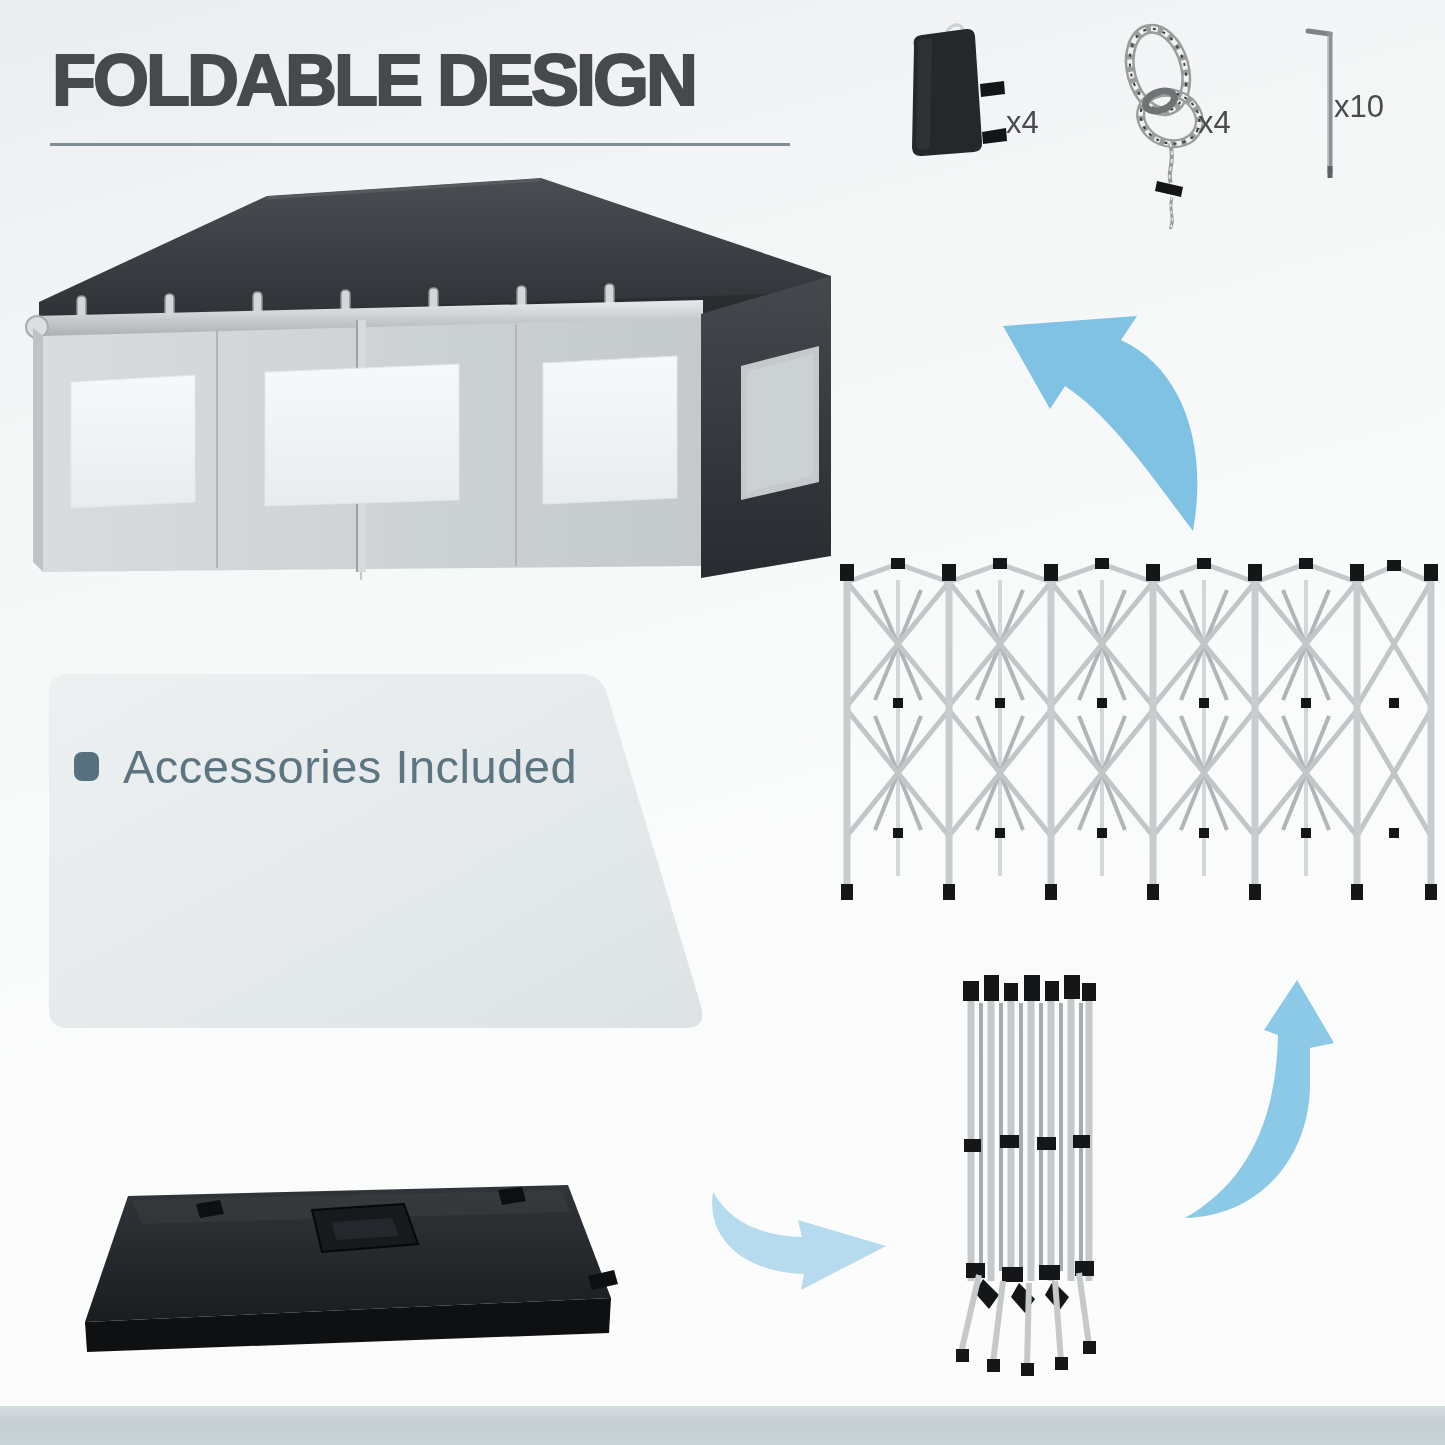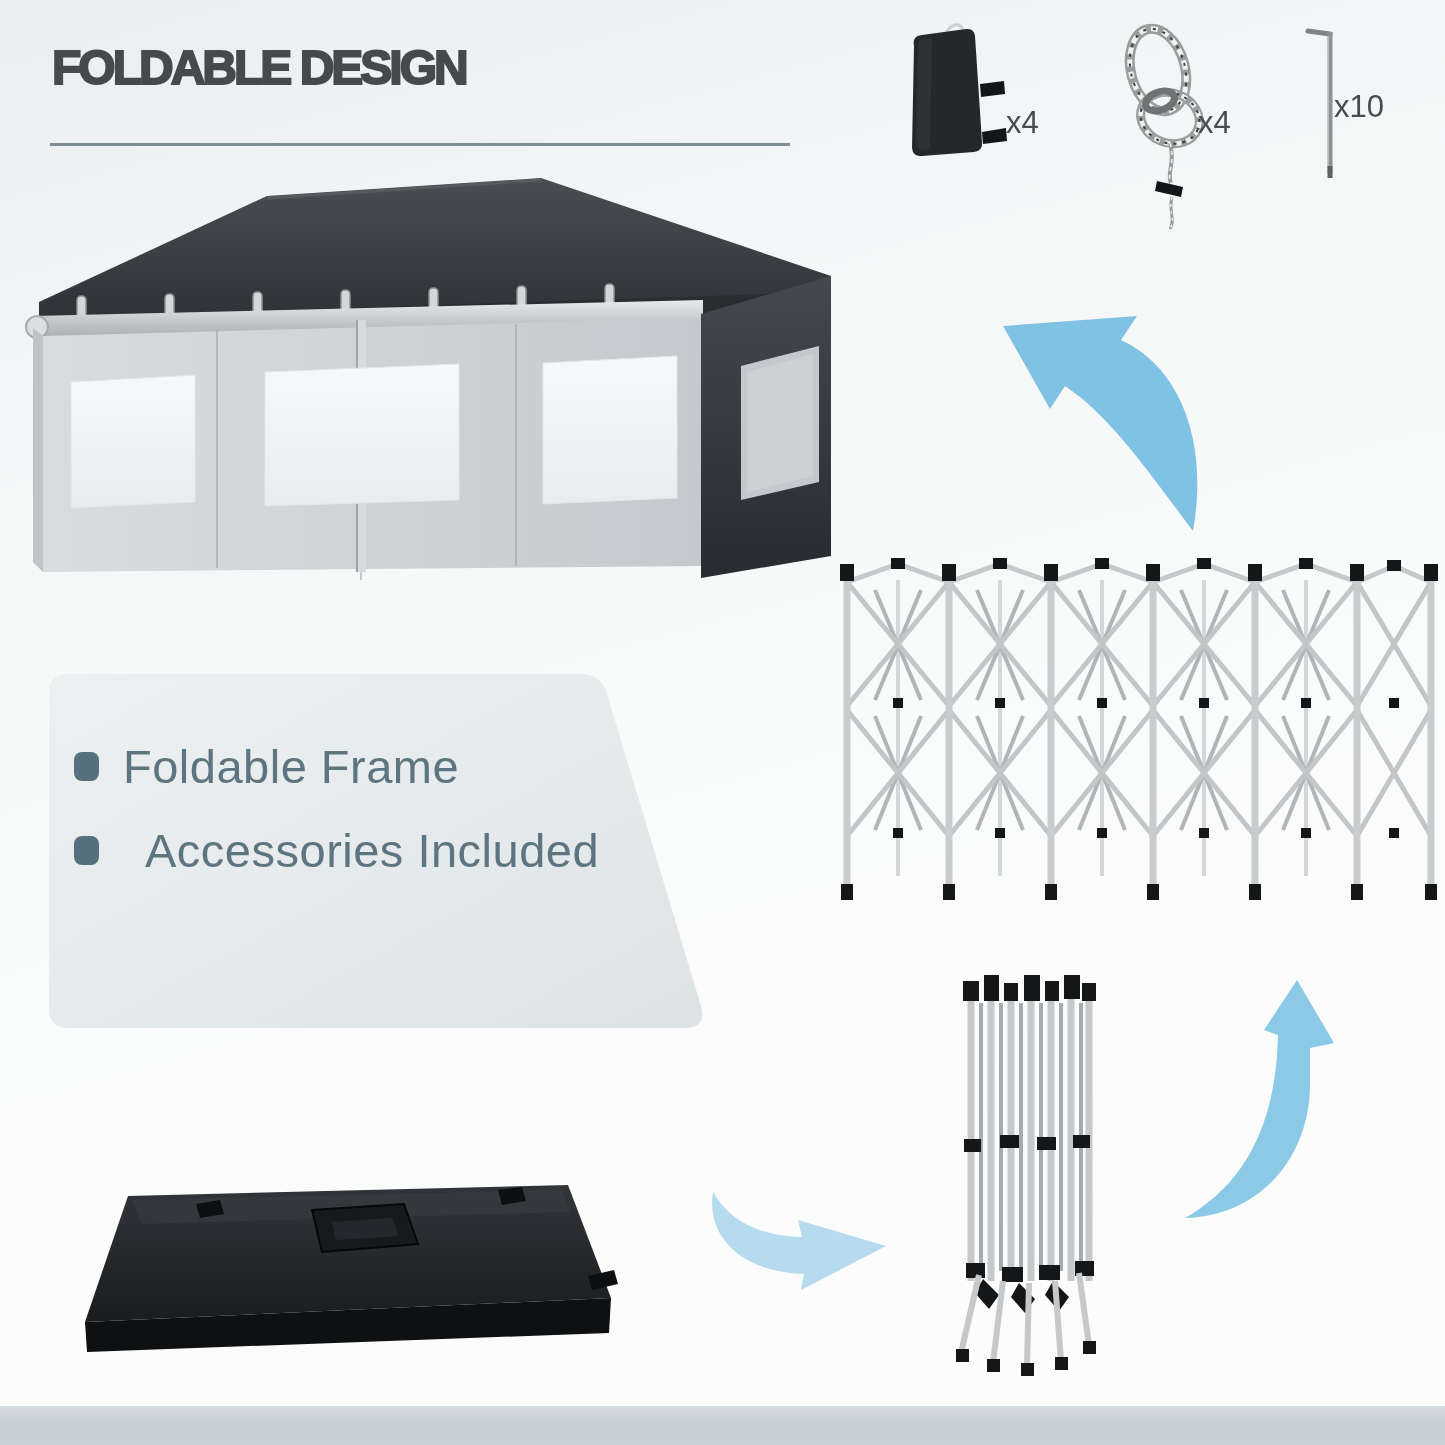--- a/index.html
+++ b/index.html
@@ -8,21 +8,21 @@
   .stage {
     position:relative; width:1445px; height:1445px;
     background:linear-gradient(165deg,#eaedee 0%,#f4f5f6 22%,#fafbfb 55%,#fcfcfc 96%);
   }
   .floor {
     position:absolute; left:0; top:1406px; width:1445px; height:39px;
     background:linear-gradient(180deg,#d5dce0 0%,#c6cfd4 45%,#c9d2d7 100%);
   }
   .page-title {
     position:absolute; left:52px; top:44px;
-    font-size:48px; font-weight:700; letter-spacing:-3px;
+    font-size:72px; font-weight:700; letter-spacing:-3px;
     color:#47494c; -webkit-text-stroke:2px #47494c; line-height:1;
     white-space:nowrap;
   }
   .title-underline {
     position:absolute; left:50px; top:143px; width:740px; height:3px;
     background:#7e8e93;
   }
   .acc-icon { position:absolute; }
   .acc-label {
     position:absolute; font-size:31px; font-weight:400; color:#494b4d;
@@ -160,24 +160,20 @@
     <defs>
       <linearGradient id="fboxG" x1="0" y1="0" x2="1" y2="1">
         <stop offset="0" stop-color="#edf0f1"></stop>
           <stop offset="0.6" stop-color="#e4e9eb"></stop>
           <stop offset="1" stop-color="#dde2e5"></stop>
       </linearGradient>
     </defs>
     <path d="M28,9 H540 Q561,9 567,29 L661,341 Q667,363 645,363 H28 Q9,363 9,344 V28 Q9,9 28,9 Z" fill="url(#fboxG)"></path>
   </svg>
   <ul class="features-list">
-    <li class="feature-item">
-      <span class="feature-bullet"></span>
-      <span class="feature-label">Foldable Frame</span>
-    </li>
     <li class="feature-item">
       <span class="feature-bullet"></span>
       <span class="feature-label">Accessories Included</span>
     </li>
   </ul>
 
   <svg class="illus" style="left:833px;top:558px;" width="612" height="350" viewBox="0 0 612 350">
     <defs>
       <g id="bay">
         <line x1="28" y1="32" x2="74" y2="142" stroke="#b2b5b7" stroke-width="4"></line>

